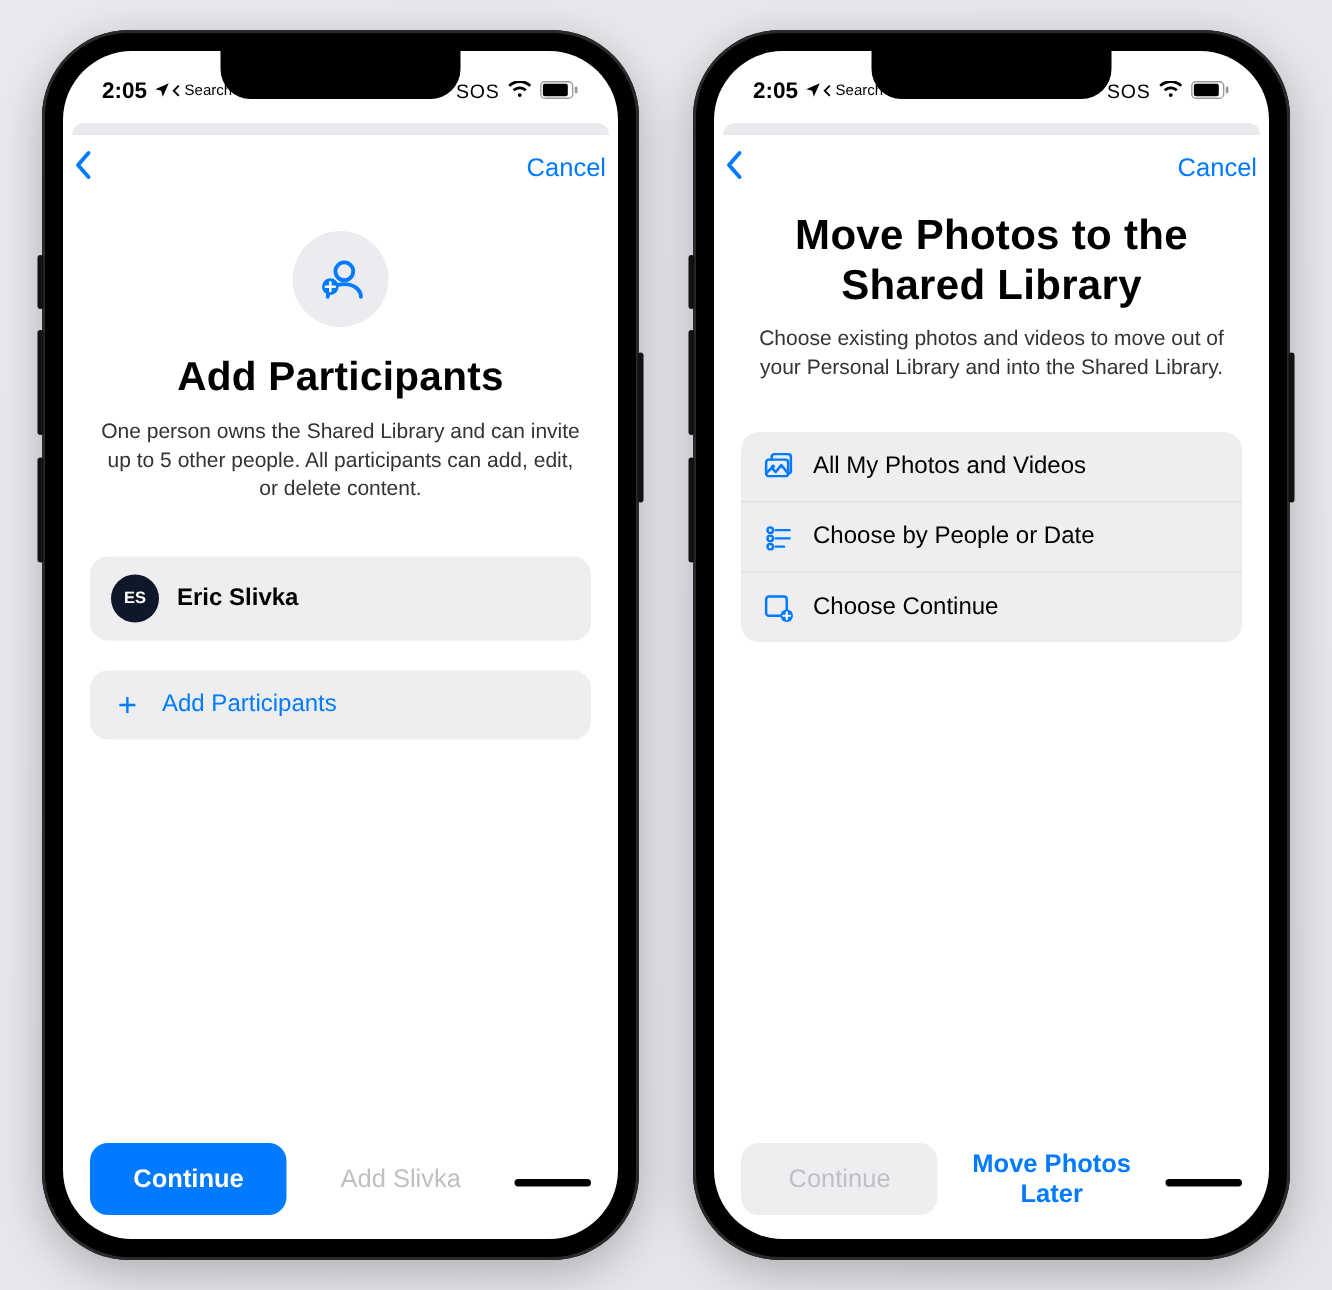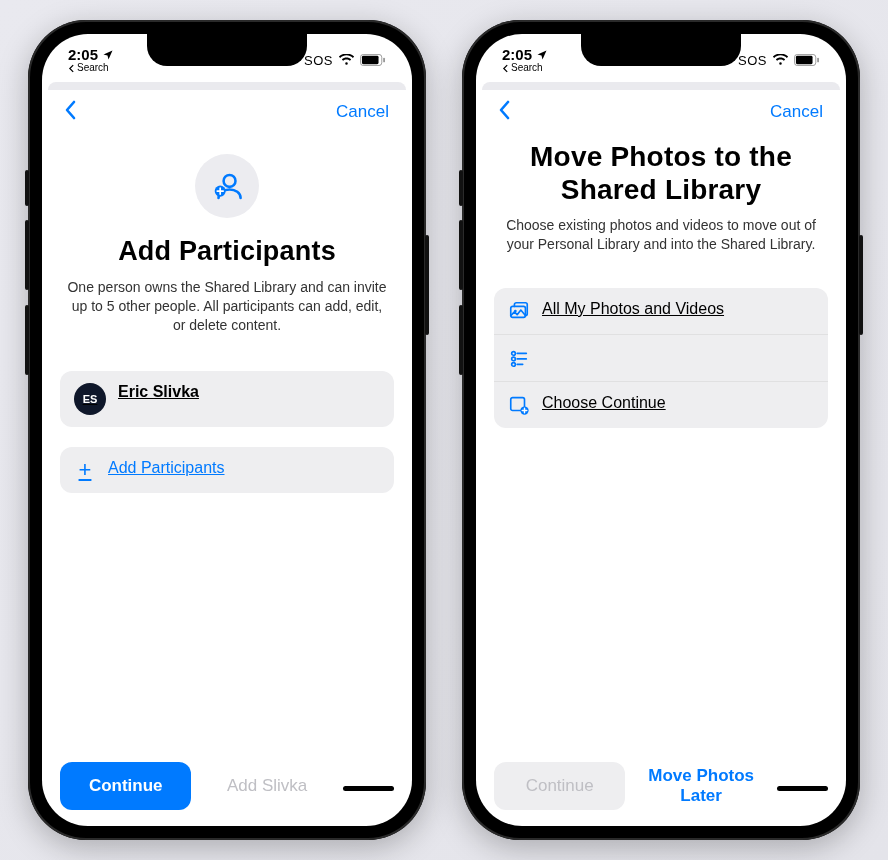--- a/index.html
+++ b/index.html
@@ -33,44 +33,43 @@
     display:flex;flex-direction:column;position:relative;
   }
   .notch{
     position:absolute;top:0;left:50%;transform:translateX(-50%);
     width:160px;height:32px;background:#000;border-radius:0 0 20px 20px;z-index:10;
   }
   .status-bar{
     height:48px;display:flex;align-items:center;justify-content:space-between;
     padding:4px 26px 0;font-size:15px;font-weight:600;color:#000;
   }
-  .status-left{display:flex;flex-direction:column;line-height:1;}
+  .status-left{display:flex;flex-direction:row;line-height:1;}
   .status-time-row{display:flex;align-items:center;gap:4px;}
   .back-search{font-size:10px;font-weight:400;display:flex;align-items:center;gap:2px;margin-top:1px;}
   .status-right{display:flex;align-items:center;gap:5px;}
   .sos{font-size:13px;font-weight:500;letter-spacing:.5px;}
   .nav-bar{
     height:44px;display:flex;align-items:center;justify-content:space-between;
-    padding:0 23px;font-size:17px;
+    padding:0 8px;font-size:17px;
   }
   .nav-back{color:var(--ios-blue);}
   .nav-cancel{color:var(--ios-blue);}
   .content{flex:1;padding:10px 18px 0;display:flex;flex-direction:column;align-items:center;overflow:hidden;}
   .icon-circle{
     width:64px;height:64px;border-radius:50%;background:#ececf0;
     display:flex;align-items:center;justify-content:center;margin:10px 0 18px;
   }
   h1.title{font-size:27px;font-weight:700;text-align:center;line-height:1.18;letter-spacing:.2px;}
   p.subtitle{font-size:14px;color:#333;text-align:center;line-height:1.35;margin-top:10px;padding:0 6px;}
 
   .card-group{width:100%;margin-top:32px;border-radius:12px;background:var(--ios-light-gray);overflow:hidden;}
   .card-row{
-    display:flex;gap:12px;padding:12px 14px;font-size:16px;
+    display:flex;align-items:center;gap:12px;padding:12px 14px;font-size:16px;
     border-bottom:1px solid rgba(0,0,0,.06);
-    text-decoration:underline;
   }
   .card-row:last-child{border-bottom:none;}
   .row-icon{width:22px;height:22px;display:flex;align-items:center;justify-content:center;flex:none;}
   .participant-avatar{
     width:32px;height:32px;border-radius:50%;background:#0f172a;color:#fff;
     font-size:11px;font-weight:600;display:flex;align-items:center;justify-content:center;flex:none;
   }
   .add-row{color:var(--ios-blue);}
   .plus{font-size:22px;color:var(--ios-blue);line-height:1;width:22px;text-align:center;}
 
@@ -233,20 +232,21 @@
           <span class="row-icon">
             <svg width="22" height="22" viewBox="0 0 24 24" fill="none" stroke="#007aff" stroke-width="1.8" stroke-linecap="round">
                 <circle cx="6" cy="7" r="2"></circle>
                 <line x1="10" y1="7" x2="20" y2="7"></line>
                 <circle cx="6" cy="13" r="2"></circle>
                 <line x1="10" y1="13" x2="20" y2="13"></line>
                 <circle cx="6" cy="19" r="2"></circle>
                 <line x1="10" y1="19" x2="16" y2="19"></line>
               </svg>
           </span>
+          <span>Choose by People or Date</span>
         </div>
         <div class="card-row">
           <span class="row-icon">
             <svg width="22" height="22" viewBox="0 0 24 24" fill="none" stroke="#007aff" stroke-width="1.8" stroke-linecap="round" stroke-linejoin="round">
                 <rect x="3" y="4" width="15" height="14" rx="2"></rect>
                 <circle cx="18" cy="18" r="4.5" fill="#007aff" stroke="none"></circle>
                 <path d="M18 15.5v5M15.5 18h5" stroke="#fff" stroke-width="1.6"></path>
               </svg>
           </span>
           <span>Choose Continue</span>

